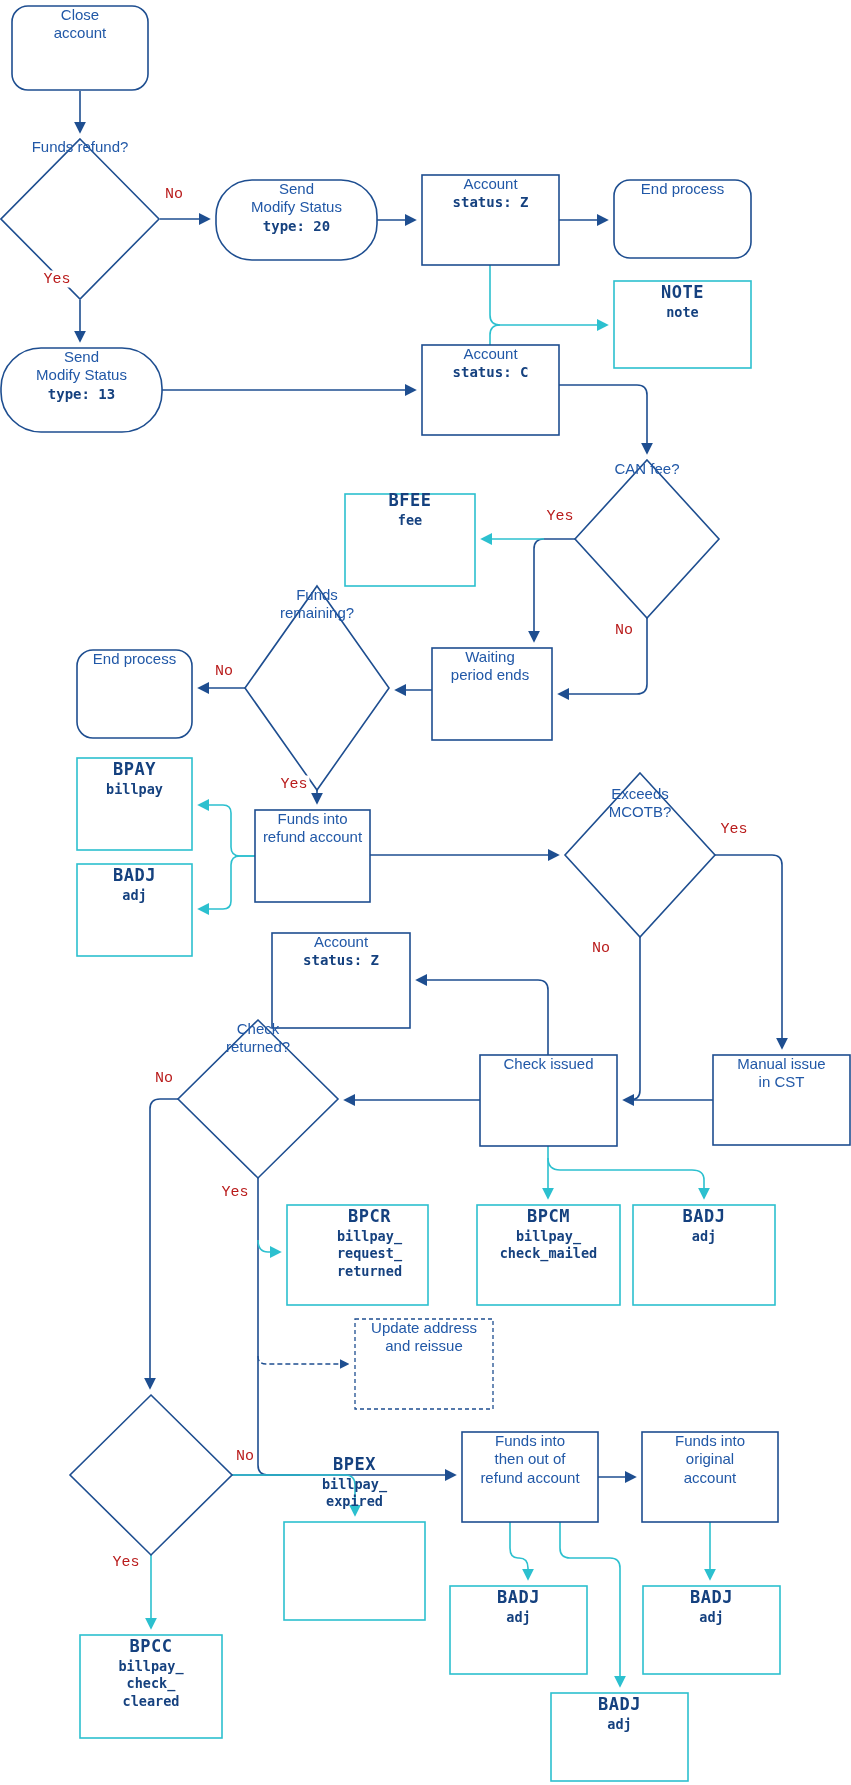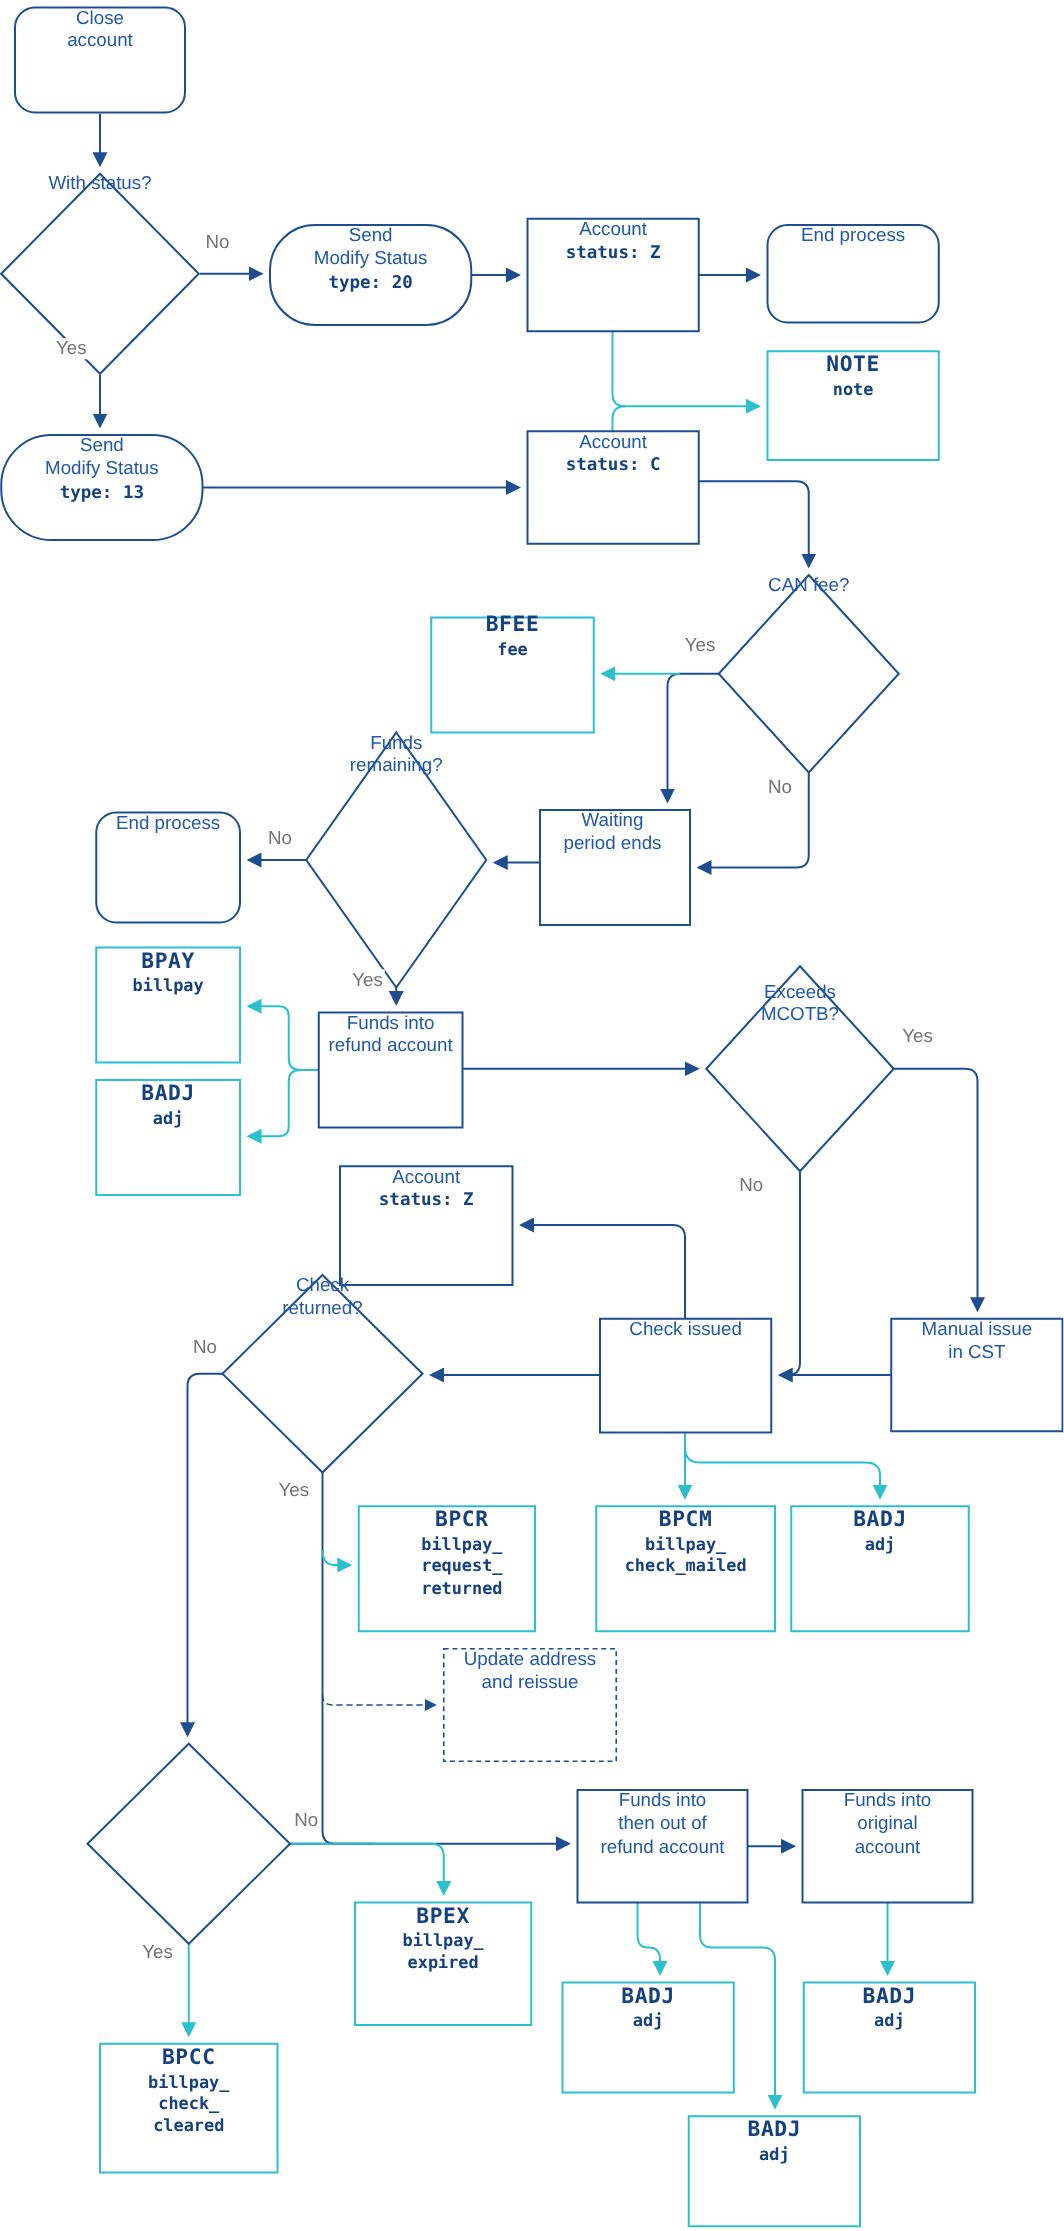--- a/index.html
+++ b/index.html
@@ -6,22 +6,22 @@
   #canvas{position:relative;width:851px;height:1785px;background:#ffffff;overflow:hidden;
           font-family:"Liberation Sans",sans-serif;}
   #wires{position:absolute;left:0;top:0;}
   .lbl{position:absolute;display:flex;flex-direction:column;align-items:center;justify-content:flex-start;
        text-align:center;pointer-events:none;}
   .sans-line{font-family:"Liberation Sans",sans-serif;font-size:15px;line-height:1.22;color:#2158a7;}
   .code-line{font-family:"DejaVu Sans Mono",monospace;font-weight:bold;font-size:14px;line-height:1.3;color:#15417f;}
   .ev-title{font-family:"DejaVu Sans Mono",monospace;font-weight:bold;font-size:17px;letter-spacing:.5px;
             line-height:1.35;color:#15417f;}
   .ev-sub{font-family:"DejaVu Sans Mono",monospace;font-weight:bold;font-size:13.5px;line-height:1.3;color:#15417f;}
-  .edge-label{position:absolute;transform:translate(-50%,-50%);font-family:Liberation Sans, sans-serif;
-              font-size:15px;color:#737373;background:#ffffff;padding:0 2px;pointer-events:none;}
+  .edge-label{position:absolute;transform:translate(-50%,-50%);font-family:Liberation Mono, monospace;
+              font-size:15px;color:#b91c1c;background:#ffffff;padding:0 2px;pointer-events:none;}
 </style>
 </head>
 <body>
 
 <div id="canvas">
 
   <svg id="wires" width="851" height="1785" viewBox="0 0 851 1785">
     <defs>
       <marker id="arr-navy" viewBox="0 0 10 10" refX="8.5" refY="5" markerWidth="7.5" markerHeight="7.5" orient="auto-start-reverse">
         <path d="M0,0 L10,5 L0,10 z" fill="#1e4e90"></path>
@@ -113,21 +113,21 @@
       <rect x="551" y="1693" width="137" height="88"></rect>
       <rect x="80" y="1635" width="142" height="103"></rect>
     </g>
   </svg>
 
   <div class="lbl" style="left:12px;top:6px;width:136px;height:84px">
     <span class="sans-line">Close</span>
     <span class="sans-line">account</span>
   </div>
   <div class="lbl" style="left:0px;top:138px;width:160px;height:162px">
-    <span class="sans-line">With status?</span>
+    <span class="sans-line">Funds refund?</span>
   </div>
   <div class="lbl" style="left:216px;top:180px;width:161px;height:80px">
     <span class="sans-line">Send</span>
     <span class="sans-line">Modify Status</span>
     <span class="code-line">type: 20</span>
   </div>
   <div class="lbl" style="left:422px;top:175px;width:137px;height:90px">
     <span class="sans-line">Account</span>
     <span class="code-line">status: Z</span>
   </div>
@@ -208,21 +208,21 @@
     <span class="ev-sub">check_mailed</span>
   </div>
   <div class="lbl" style="left:633px;top:1205px;width:142px;height:100px">
     <span class="ev-title">BADJ</span>
     <span class="ev-sub">adj</span>
   </div>
   <div class="lbl" style="left:355px;top:1319px;width:138px;height:90px">
     <span class="sans-line">Update address</span>
     <span class="sans-line">and reissue</span>
   </div>
-  <div class="lbl" style="left:284px;top:1522px;width:141px;height:98px">
+  <div class="lbl" style="left:284px;top:1453px;width:141px;height:98px">
     <span class="ev-title">BPEX</span>
     <span class="ev-sub">billpay_</span>
     <span class="ev-sub">expired</span>
   </div>
   <div class="lbl" style="left:462px;top:1432px;width:136px;height:90px">
     <span class="sans-line">Funds into</span>
     <span class="sans-line">then out of</span>
     <span class="sans-line">refund account</span>
   </div>
   <div class="lbl" style="left:642px;top:1432px;width:136px;height:90px">

